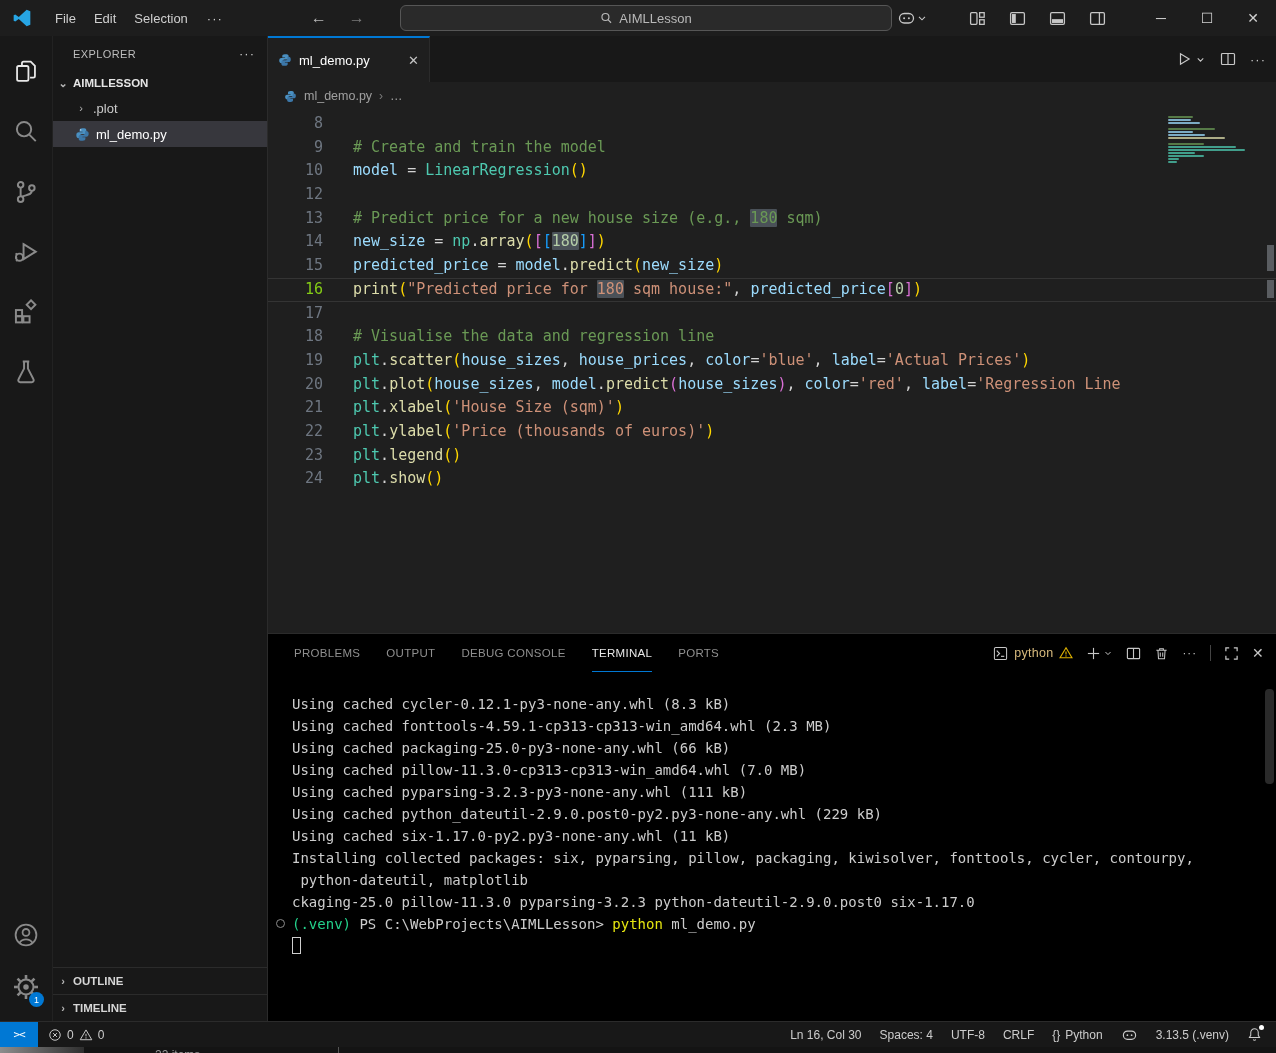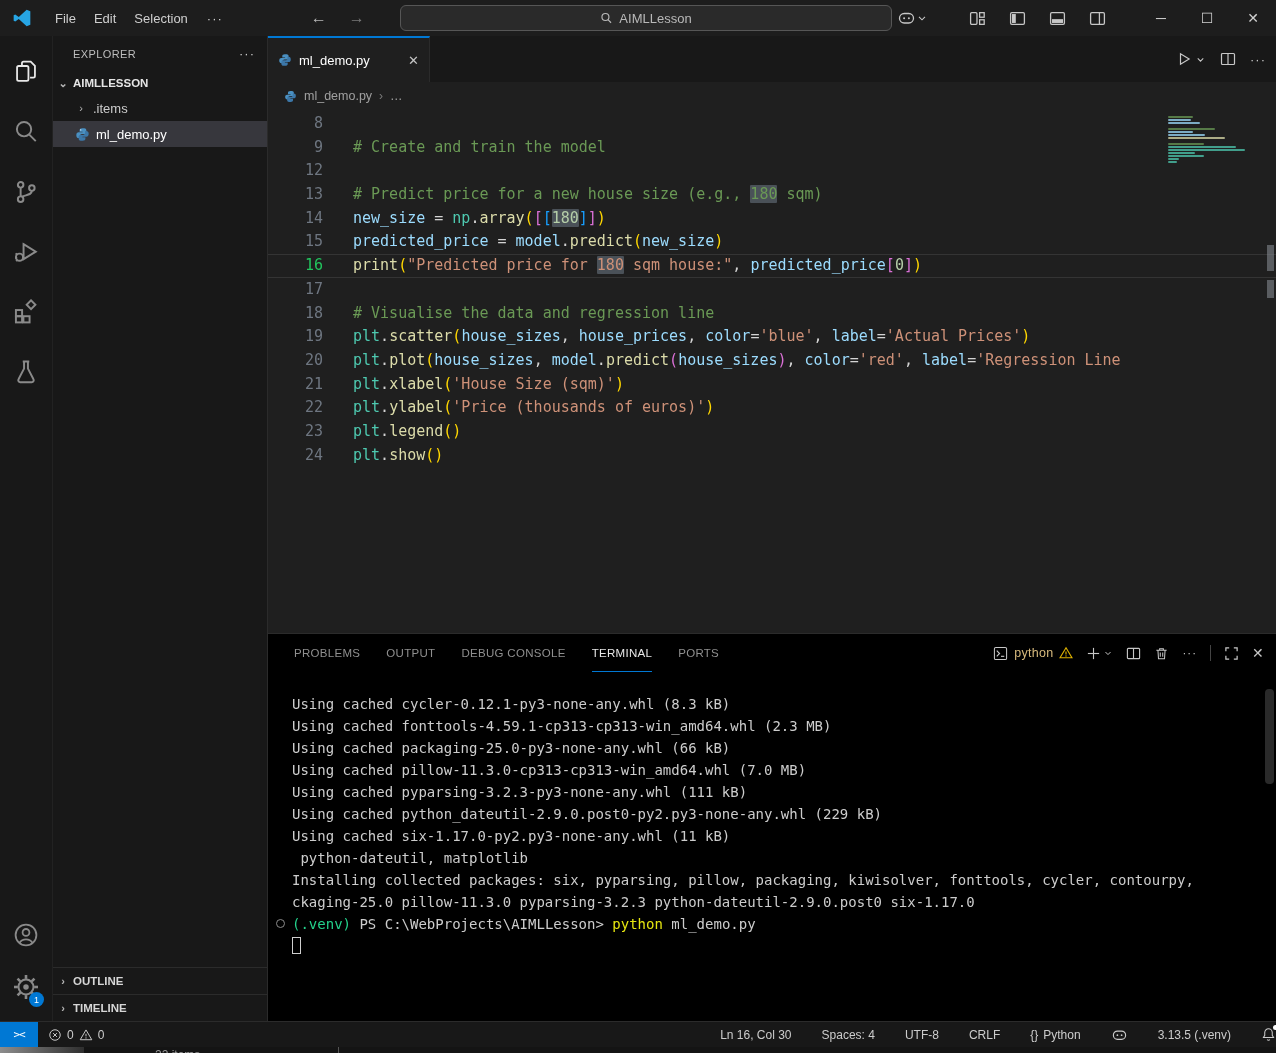--- a/index.html
+++ b/index.html
@@ -53,21 +53,21 @@
   .tab-close{margin-left:auto;color:#c5c5c5;font-size:13px}
   .editor-actions{position:absolute;right:10px;top:0;height:46px;display:flex;align-items:center;gap:14px;color:#c7c7c7}
   .breadcrumb{height:28px;display:flex;align-items:center;gap:7px;padding-left:16px;color:#a0a0a0;font-size:12.5px;background:#1f1f1f}
   .bc-sep{color:#7a7a7a;font-size:12px}
 
   .code-area{position:relative;flex:1 1 auto;overflow:hidden;background:#1f1f1f;padding-top:2px;
              font-family:"DejaVu Sans Mono",monospace;font-size:15px}
   .code-line{height:23.7px;line-height:23.7px;display:flex;white-space:pre}
   .code-line.active{box-shadow:inset 0 1px 0 #343434, inset 0 -1px 0 #343434}
   .ln{width:55px;text-align:right;color:#6e7681;flex:0 0 55px}
-  .code-line.active .ln{color:#22c55e}
+  .code-line.active .ln{color:#84cc16}
   .lt{padding-left:30px}
   .tk-cm{color:#6a9955}.tk-v{color:#9cdcfe}.tk-fn{color:#dcdcaa}.tk-cls{color:#4ec9b0}
   .tk-str{color:#ce9178}.tk-num{color:#b5cea8}.tk-op{color:#d4d4d4}
   .tk-b1{color:#ffd700}.tk-b2{color:#da70d6}.tk-b3{color:#179fff}
   .hl{background:#4a5158;border-radius:1px}
 
   .minimap{position:absolute;top:3px;right:20px;width:88px}
   .mm-line{height:2px;margin-bottom:1px;border-radius:1px;opacity:.75}
   .ruler-mark{position:absolute;right:2px;width:7px;background:#8a8f98;opacity:.55}
 
@@ -86,21 +86,21 @@
   .term-deco{position:absolute;left:-16px;top:6px;width:9px;height:9px;border:1.5px solid #8a8a8a;border-radius:50%}
   .term-cursor{width:9px;height:17px;border:1px solid #cfcfcf;margin-top:2px}
   .term-scroll{position:absolute;right:2px;top:55px;width:9px;height:95px;background:rgba(121,121,121,.35);border-radius:4px}
 
   
   .statusbar{height:26px;background:#181818;border-top:1px solid #2b2b2b;display:flex;align-items:center;
              font-size:12px;color:#cccccc;flex:0 0 26px}
   .sb-remote{width:38px;height:26px;background:#0078d4;color:#fff;display:flex;align-items:center;justify-content:center;
              font-family:"DejaVu Sans Mono",monospace;font-size:11px;letter-spacing:-1px}
   .sb-problems{display:flex;align-items:center;gap:5px;padding:0 10px}
-  .sb-right{margin-left:auto;display:flex;align-items:center;gap:30px;}
+  .sb-right{margin-left:auto;display:flex;align-items:center;gap:18px;padding-right:14px}
   .sb-item{display:flex;align-items:center;gap:5px}
   .bell-wrap{position:relative}
   .bell-dot{position:absolute;right:-2px;top:-2px;width:5px;height:5px;border-radius:50%;background:#fff}
 
   
   .sliver{height:6px;background:#141414;position:relative;overflow:hidden;flex:0 0 6px}
   .sliver-left{position:absolute;left:0;top:0;width:84px;height:6px;background:linear-gradient(90deg,#8d8d8d,#2e2e2e)}
   .sliver-text{position:absolute;left:155px;top:1px;color:#9a9a9a;font-size:12px}
   .sliver-bar{position:absolute;left:338px;top:0;width:1px;height:6px;background:#555}
 </style>
@@ -247,21 +247,21 @@
       <div class="sb-header">
         <span>EXPLORER</span>
         <span class="more">···</span>
       </div>
       <div class="tree-root">
         <span class="chev">⌄</span>
         <span>AIMLLESSON</span>
       </div>
       <div class="tree-item">
         <span class="chev">›</span>
-        <span>.items</span>
+        <span>.plot</span>
       </div>
       <div class="tree-item selected">
         <svg width="15" height="15" viewBox="0 0 16 16">
             <path d="M7.9 1.3c-2.1 0-3 .9-3 2.1v1.7h3.2v.6H3.8c-1.3 0-2.4.9-2.4 3 0 2.1 1.1 3 2.4 3h1.4V9.7c0-1.2 1-2.2 2.2-2.2h3c1 0 1.7-.8 1.7-1.8V3.4c0-1.2-1-2.1-2.2-2.1z" fill="#4a90c2"></path>
             <path d="M8.1 14.7c2.1 0 3-.9 3-2.1v-1.7H7.9v-.6h4.3c1.3 0 2.4-.9 2.4-3 0-2.1-1.1-3-2.4-3h-1.4v1.9c0 1.2-1 2.2-2.2 2.2h-3c-1 0-1.7.8-1.7 1.8v2.4c0 1.2 1 2.1 2.2 2.1z" fill="#3c77a8"></path>
             <circle cx="6.1" cy="3.1" r=".7" fill="#dfeefb"></circle>
           </svg>
         <span>ml_demo.py</span>
       </div>
       <div class="sb-spacer"></div>
@@ -311,20 +311,21 @@
               <path d="M8.1 14.7c2.1 0 3-.9 3-2.1v-1.7H7.9v-.6h4.3c1.3 0 2.4-.9 2.4-3 0-2.1-1.1-3-2.4-3h-1.4v1.9c0 1.2-1 2.2-2.2 2.2h-3c-1 0-1.7.8-1.7 1.8v2.4c0 1.2 1 2.1 2.2 2.1z" fill="#3c77a8"></path>
             </svg>
           <span>ml_demo.py</span>
           <span class="bc-sep">›</span>
           <span>…</span>
         </div>
         <div class="code-area">
           <div>
               <div class="code-line"><span class="ln">8</span><span class="lt"></span></div>
               <div class="code-line"><span class="ln">9</span><span class="lt"><span class="tk-cm"># Create and train the model</span></span></div>
+              <div class="code-line"><span class="ln">10</span><span class="lt"><span class="tk-v">model</span><span class="tk-op"> = </span><span class="tk-cls">LinearRegression</span><span class="tk-b1">()</span></span></div>
               <div class="code-line"><span class="ln">12</span><span class="lt"></span></div>
               <div class="code-line"><span class="ln">13</span><span class="lt"><span class="tk-cm"># Predict price for a new house size (e.g., </span><span class="tk-cm hl">180</span><span class="tk-cm"> sqm)</span></span></div>
               <div class="code-line"><span class="ln">14</span><span class="lt"><span class="tk-v">new_size</span><span class="tk-op"> = </span><span class="tk-cls">np</span><span class="tk-op">.</span><span class="tk-fn">array</span><span class="tk-b1">(</span><span class="tk-b2">[</span><span class="tk-b3">[</span><span class="tk-num hl">180</span><span class="tk-b3">]</span><span class="tk-b2">]</span><span class="tk-b1">)</span></span></div>
               <div class="code-line"><span class="ln">15</span><span class="lt"><span class="tk-v">predicted_price</span><span class="tk-op"> = </span><span class="tk-v">model</span><span class="tk-op">.</span><span class="tk-fn">predict</span><span class="tk-b1">(</span><span class="tk-v">new_size</span><span class="tk-b1">)</span></span></div>
               <div class="code-line active"><span class="ln">16</span><span class="lt"><span class="tk-fn">print</span><span class="tk-b1">(</span><span class="tk-str">"Predicted price for </span><span class="tk-str hl">180</span><span class="tk-str"> sqm house:"</span><span class="tk-op">, </span><span class="tk-v">predicted_price</span><span class="tk-b2">[</span><span class="tk-num">0</span><span class="tk-b2">]</span><span class="tk-b1">)</span></span></div>
               <div class="code-line"><span class="ln">17</span><span class="lt"></span></div>
               <div class="code-line"><span class="ln">18</span><span class="lt"><span class="tk-cm"># Visualise the data and regression line</span></span></div>
               <div class="code-line"><span class="ln">19</span><span class="lt"><span class="tk-cls">plt</span><span class="tk-op">.</span><span class="tk-fn">scatter</span><span class="tk-b1">(</span><span class="tk-v">house_sizes</span><span class="tk-op">, </span><span class="tk-v">house_prices</span><span class="tk-op">, </span><span class="tk-v">color</span><span class="tk-op">=</span><span class="tk-str">'blue'</span><span class="tk-op">, </span><span class="tk-v">label</span><span class="tk-op">=</span><span class="tk-str">'Actual Prices'</span><span class="tk-b1">)</span></span></div>
               <div class="code-line"><span class="ln">20</span><span class="lt"><span class="tk-cls">plt</span><span class="tk-op">.</span><span class="tk-fn">plot</span><span class="tk-b1">(</span><span class="tk-v">house_sizes</span><span class="tk-op">, </span><span class="tk-v">model</span><span class="tk-op">.</span><span class="tk-fn">predict</span><span class="tk-b2">(</span><span class="tk-v">house_sizes</span><span class="tk-b2">)</span><span class="tk-op">, </span><span class="tk-v">color</span><span class="tk-op">=</span><span class="tk-str">'red'</span><span class="tk-op">, </span><span class="tk-v">label</span><span class="tk-op">=</span><span class="tk-str">'Regression Line</span></span></div>
               <div class="code-line"><span class="ln">21</span><span class="lt"><span class="tk-cls">plt</span><span class="tk-op">.</span><span class="tk-fn">xlabel</span><span class="tk-b1">(</span><span class="tk-str">'House Size (sqm)'</span><span class="tk-b1">)</span></span></div>
@@ -410,22 +411,22 @@
           </div>
         </div>
         <div class="term">
             <div class="term-line"><span>Using cached cycler-0.12.1-py3-none-any.whl (8.3 kB)</span></div>
             <div class="term-line"><span>Using cached fonttools-4.59.1-cp313-cp313-win_amd64.whl (2.3 MB)</span></div>
             <div class="term-line"><span>Using cached packaging-25.0-py3-none-any.whl (66 kB)</span></div>
             <div class="term-line"><span>Using cached pillow-11.3.0-cp313-cp313-win_amd64.whl (7.0 MB)</span></div>
             <div class="term-line"><span>Using cached pyparsing-3.2.3-py3-none-any.whl (111 kB)</span></div>
             <div class="term-line"><span>Using cached python_dateutil-2.9.0.post0-py2.py3-none-any.whl (229 kB)</span></div>
             <div class="term-line"><span>Using cached six-1.17.0-py2.py3-none-any.whl (11 kB)</span></div>
+            <div class="term-line"><span>Installing collected packages: six, pyparsing, pillow, packaging, kiwisolver, fonttools, cycler, contourpy,</span></div>
             <div class="term-line"><span> python-dateutil, matplotlib</span></div>
-            <div class="term-line"><span>Installing collected packages: six, pyparsing, pillow, packaging, kiwisolver, fonttools, cycler, contourpy,</span></div>
             <div class="term-line"><span>ckaging-25.0 pillow-11.3.0 pyparsing-3.2.3 python-dateutil-2.9.0.post0 six-1.17.0</span></div>
             <div class="term-line"><span class="term-deco"></span><span class="t-g">(.venv)</span><span> PS C:\WebProjects\AIMLLesson&gt; </span><span class="t-y">python</span><span> ml_demo.py</span></div>
             <div class="term-line"><div class="term-cursor"></div></div>
           </div>
         <div class="term-scroll"></div>
       </div>
 
     </div>
   </div>
 

